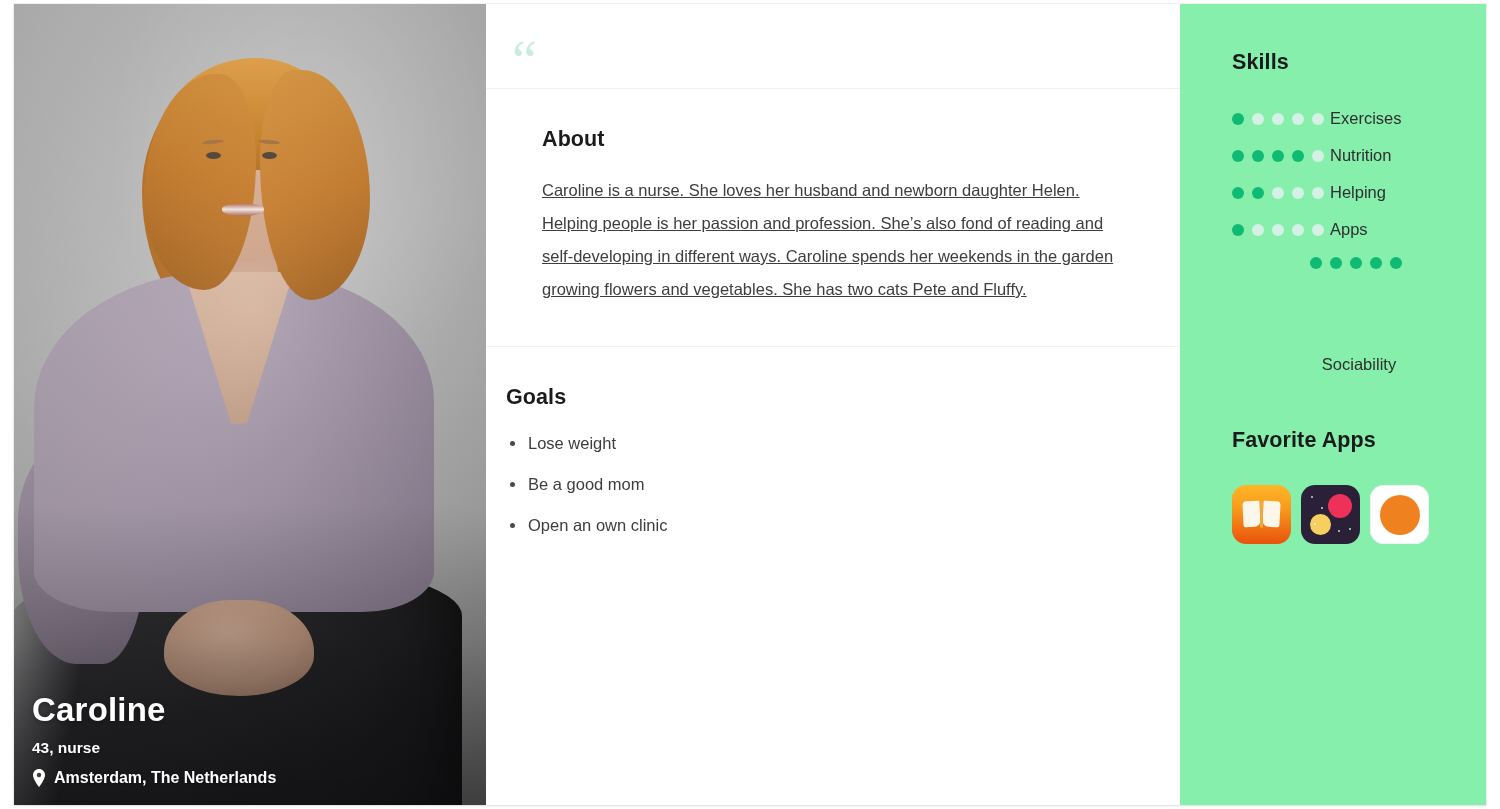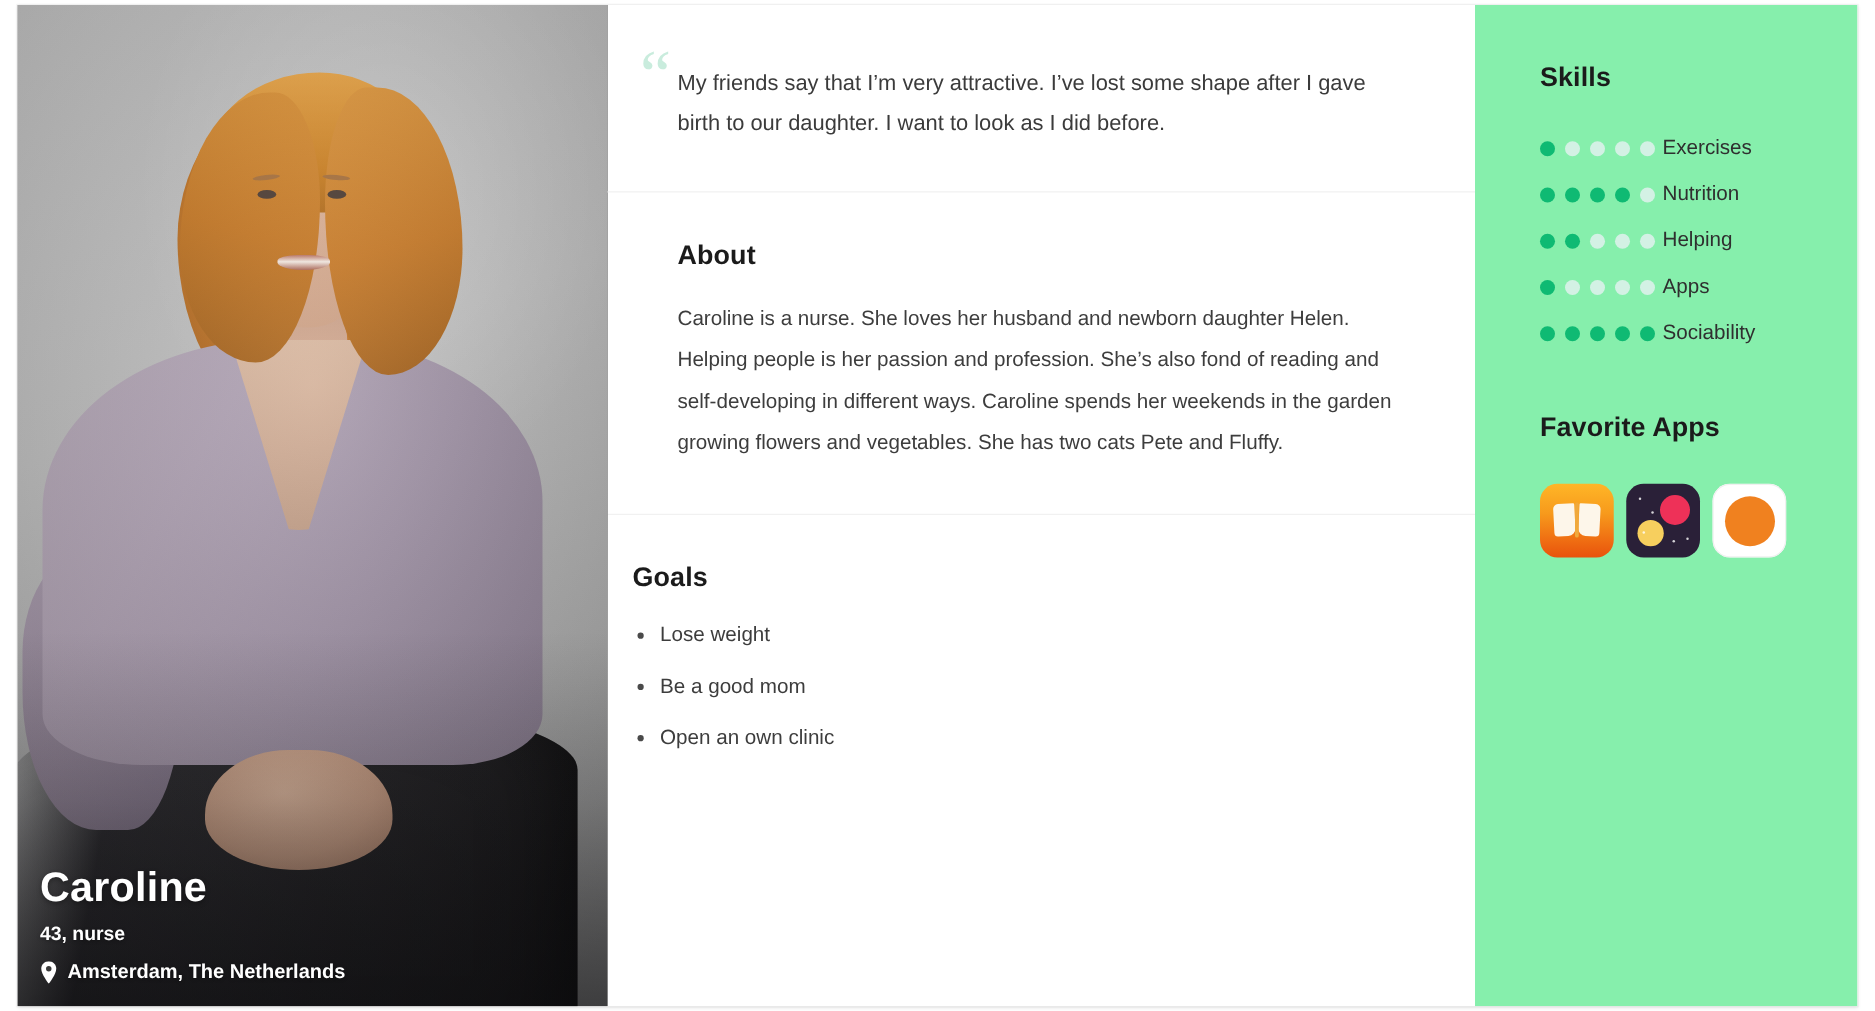--- a/index.html
+++ b/index.html
@@ -25,21 +25,21 @@
     overflow: hidden;
     box-shadow: 0 1px 3px rgba(0,0,0,0.10), 0 0 0 1px rgba(0,0,0,0.04);
   }
 
   
   .photo-pane {
     position: relative;
     width: 472px;
     flex: 0 0 472px;
     overflow: hidden;
-    background: #404040;
+    background: #a16207;
   }
   .photo-art {
     position: absolute;
     inset: 0;
     background:
       radial-gradient(ellipse 60% 45% at 62% 18%, rgba(255,255,255,0.22), rgba(255,255,255,0) 70%),
       linear-gradient(160deg, #c3c3c3 0%, #bcbcbc 38%, #a9a9a9 72%, #8f8f8f 100%);
   }
   
   .photo-art::after {
@@ -265,20 +265,21 @@
     color: #1b1b1b;
     margin: 0 0 22px 0;
     letter-spacing: 0.1px;
   }
   .about-text {
     font-size: 16.5px;
     line-height: 2.0;
     color: #3d3d3d;
     margin: 0;
     max-width: 600px;
+    text-decoration: underline;
   }
   .goal-list {
     margin: 0;
     padding: 0;
     list-style: none;
   }
   .goal-list li {
     position: relative;
     padding-left: 22px;
     font-size: 16.5px;
@@ -313,21 +314,21 @@
     margin: 0 0 34px 0;
     letter-spacing: 0.1px;
   }
   .side-title.apps { margin-top: 54px; margin-bottom: 32px; }
 
   .skill-row {
     display: flex;
     align-items: center;
     margin-bottom: 18px;
   }
-  .skill-row:last-child { margin-bottom: 0; }
+  .skill-row:last-child { margin-bottom: 0; flex-direction: column; }
   .dots {
     display: flex;
     gap: 8px;
     width: 98px;
     flex: 0 0 98px;
   }
   .dot {
     width: 12px;
     height: 12px;
     border-radius: 50%;
@@ -435,21 +436,20 @@
         </span>
         <span>Amsterdam, The Netherlands</span>
       </div>
     </div>
   </div>
 
   <div class="main-pane">
 
     <section class="sec sec-quote">
       <span class="quote-mark">“</span>
-      <p class="quote-text">My friends say that I’m very attractive. I’ve lost some shape after I gave birth to our daughter. I want to look as I did before.</p>
     </section>
 
     <section class="sec sec-about">
       <h2 class="sec-title">About</h2>
       <p class="about-text">Caroline is a nurse. She loves her husband and newborn daughter Helen. Helping people is her passion and profession. She’s also fond of reading and self-developing in different ways. Caroline spends her weekends in the garden growing flowers and vegetables. She has two cats Pete and Fluffy.</p>
     </section>
 
     <section class="sec sec-goals">
       <h2 class="sec-title">Goals</h2>
       <ul class="goal-list">

